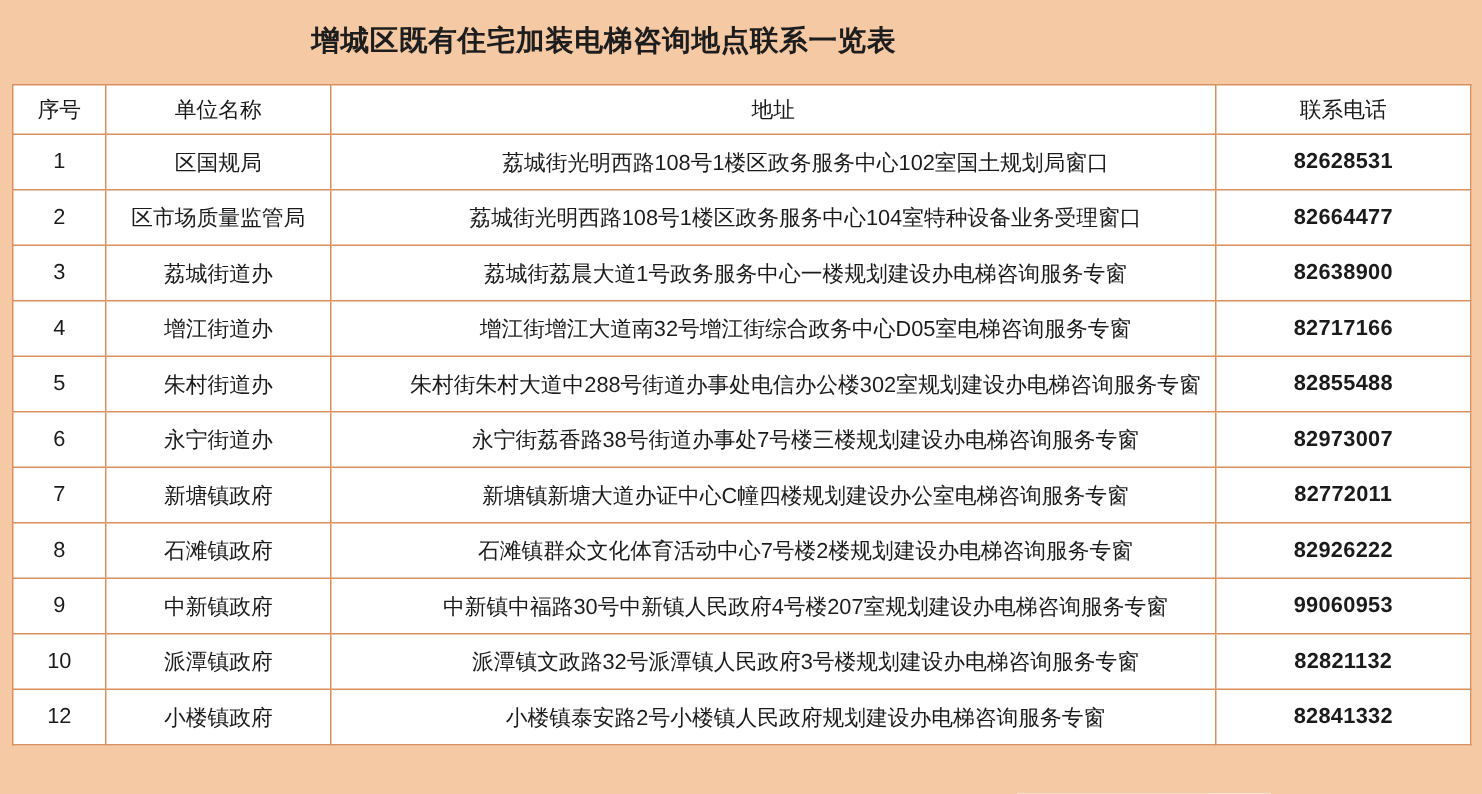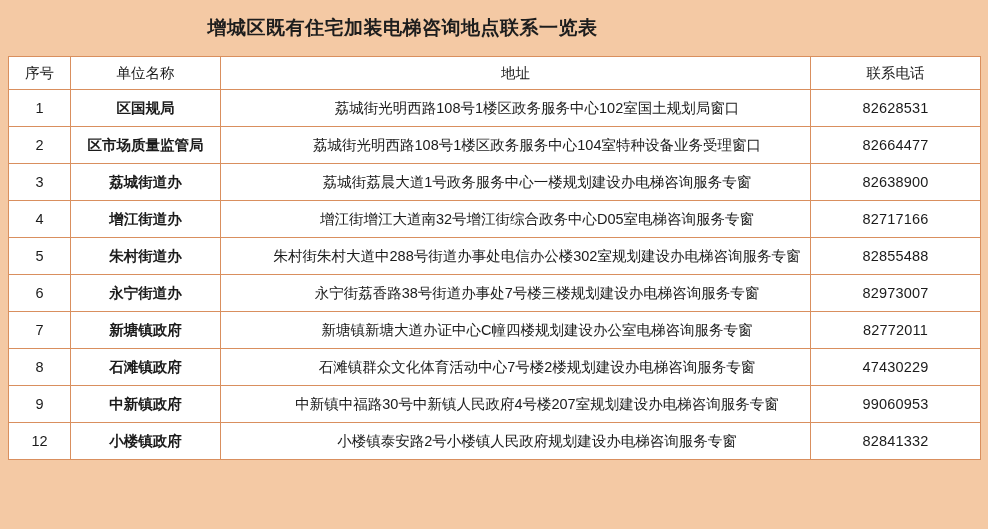--- a/index.html
+++ b/index.html
@@ -67,23 +67,23 @@
     font-size: 14.5px;
     font-weight: normal;
     background: #ffffff;
   }
   table.contacts tbody td {
     height: 34px;
     font-size: 14.5px;
     background: #ffffff;
   }
   td.idx { font-size: 14px; }
-  td.unit { font-size: 14.5px; font-weight: bold; }
+  td.unit { font-size: 14.5px; }
   td.addr { font-size: 14.5px; padding-left: 44px; }
-  td.tel  { font-size: 14.5px; letter-spacing: 0.2px; }
+  td.tel  { font-size: 14.5px; letter-spacing: 0.2px; font-weight: bold; }
 </style>
 </head>
 <body>
 
 <div class="sheet">
 
   <div class="title-bar">
     <div class="title-text">增城区既有住宅加装电梯咨询地点联系一览表</div>
   </div>
 
@@ -143,27 +143,33 @@
         <tr>
           <td class="idx">7</td>
           <td class="unit">新塘镇政府</td>
           <td class="addr">新塘镇新塘大道办证中心C幢四楼规划建设办公室电梯咨询服务专窗</td>
           <td class="tel">82772011</td>
         </tr>
         <tr>
           <td class="idx">8</td>
           <td class="unit">石滩镇政府</td>
           <td class="addr">石滩镇群众文化体育活动中心7号楼2楼规划建设办电梯咨询服务专窗</td>
-          <td class="tel">47430229</td>
+          <td class="tel">82926222</td>
         </tr>
         <tr>
           <td class="idx">9</td>
           <td class="unit">中新镇政府</td>
           <td class="addr">中新镇中福路30号中新镇人民政府4号楼207室规划建设办电梯咨询服务专窗</td>
           <td class="tel">99060953</td>
+        </tr>
+        <tr>
+          <td class="idx">10</td>
+          <td class="unit">派潭镇政府</td>
+          <td class="addr">派潭镇文政路32号派潭镇人民政府3号楼规划建设办电梯咨询服务专窗</td>
+          <td class="tel">82821132</td>
         </tr>
         <tr>
           <td class="idx">12</td>
           <td class="unit">小楼镇政府</td>
           <td class="addr">小楼镇泰安路2号小楼镇人民政府规划建设办电梯咨询服务专窗</td>
           <td class="tel">82841332</td>
         </tr>
 
       </tbody>
     </table>

